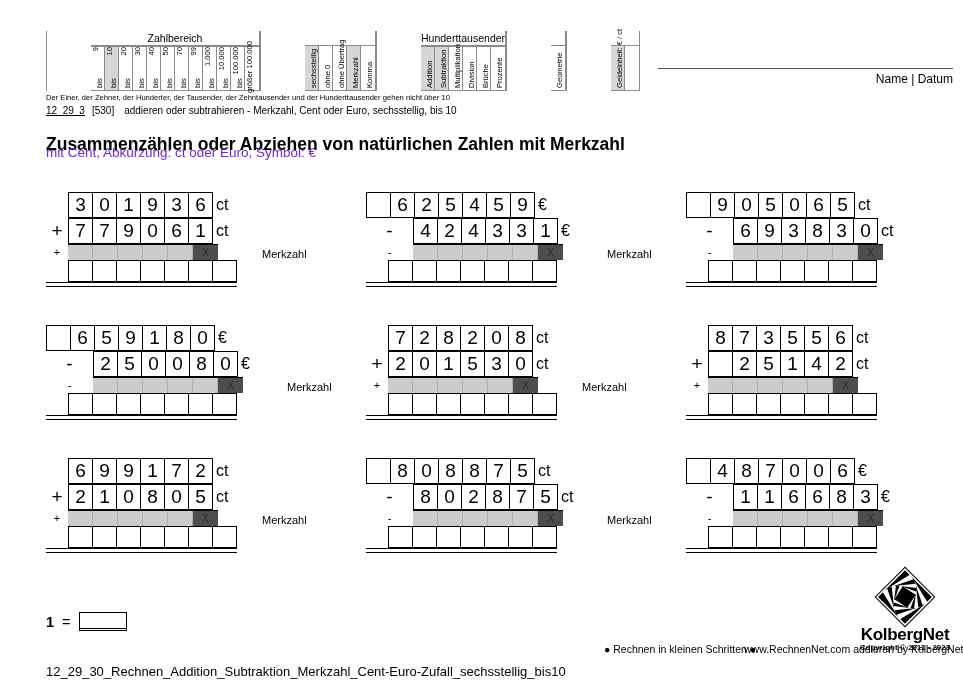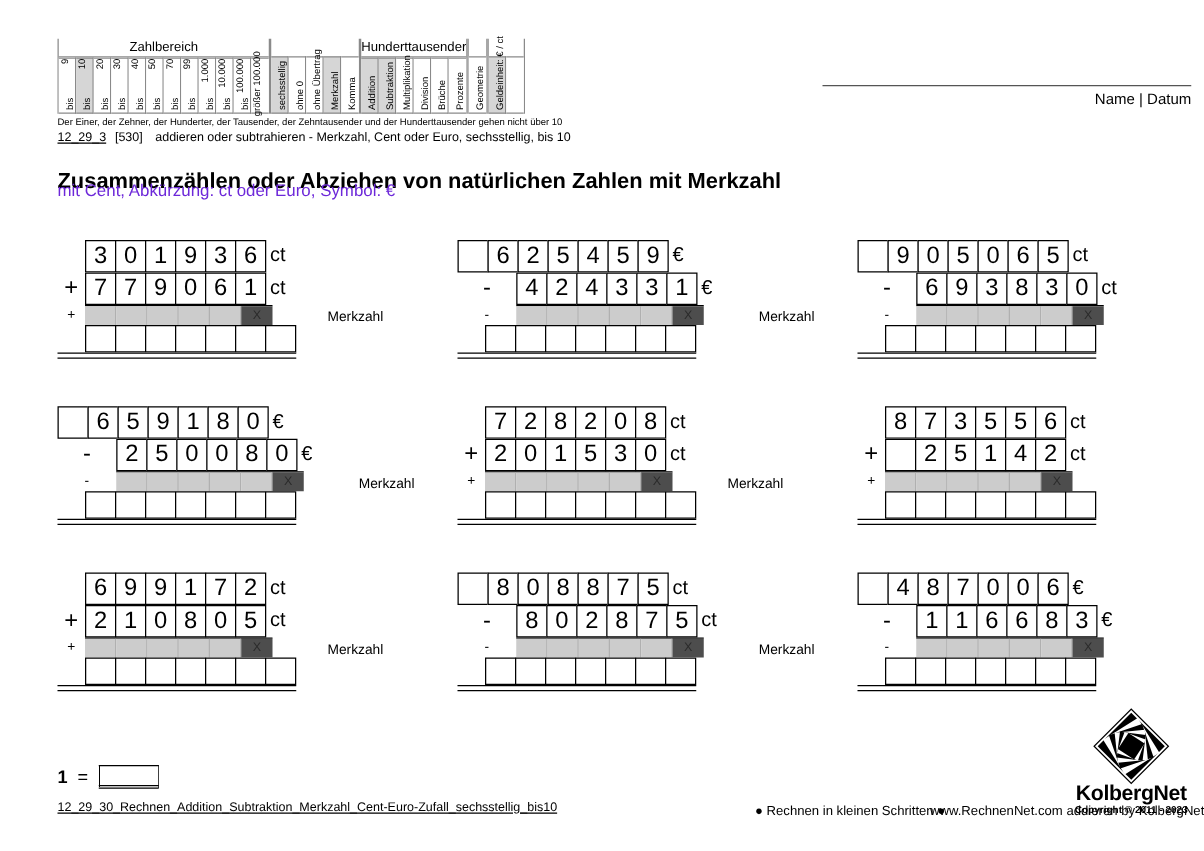--- a/index.html
+++ b/index.html
@@ -24,20 +24,21 @@
     height: 60px;
     display: flex;
     align-items: stretch;
   }
   .cat-group {
     display: flex;
     flex-direction: column;
     border-left: 1px solid #8a8a8a;
     border-right: 1px solid #8a8a8a;
     box-sizing: border-box;
+    padding-left: 44px;
   }
   .cat-group-title {
     height: 14px;
     line-height: 14px;
     font-size: 10.5px;
     text-align: center;
     color: #000;
     border-bottom: 1px solid #8a8a8a;
     white-space: nowrap;
     overflow: hidden;
@@ -292,25 +293,24 @@
     width: 48px;
     height: 19px;
     border: 1px solid #000;
     border-bottom: 3px double #000;
     box-sizing: border-box;
     background: #fff;
   }
   #filename {
     position: absolute;
     left: 46px;
-    top: 641px;
-    font-size: 10px;
+    top: 664px;
+    font-size: 13px;
     color: #000;
     white-space: nowrap;
-    text-decoration: underline;
   }
   #footer-tagline {
     position: absolute;
     left: 604px;
     top: 643px;
     font-size: 10.5px;
     color: #000;
     white-space: nowrap;
   }
   #footer-url {

